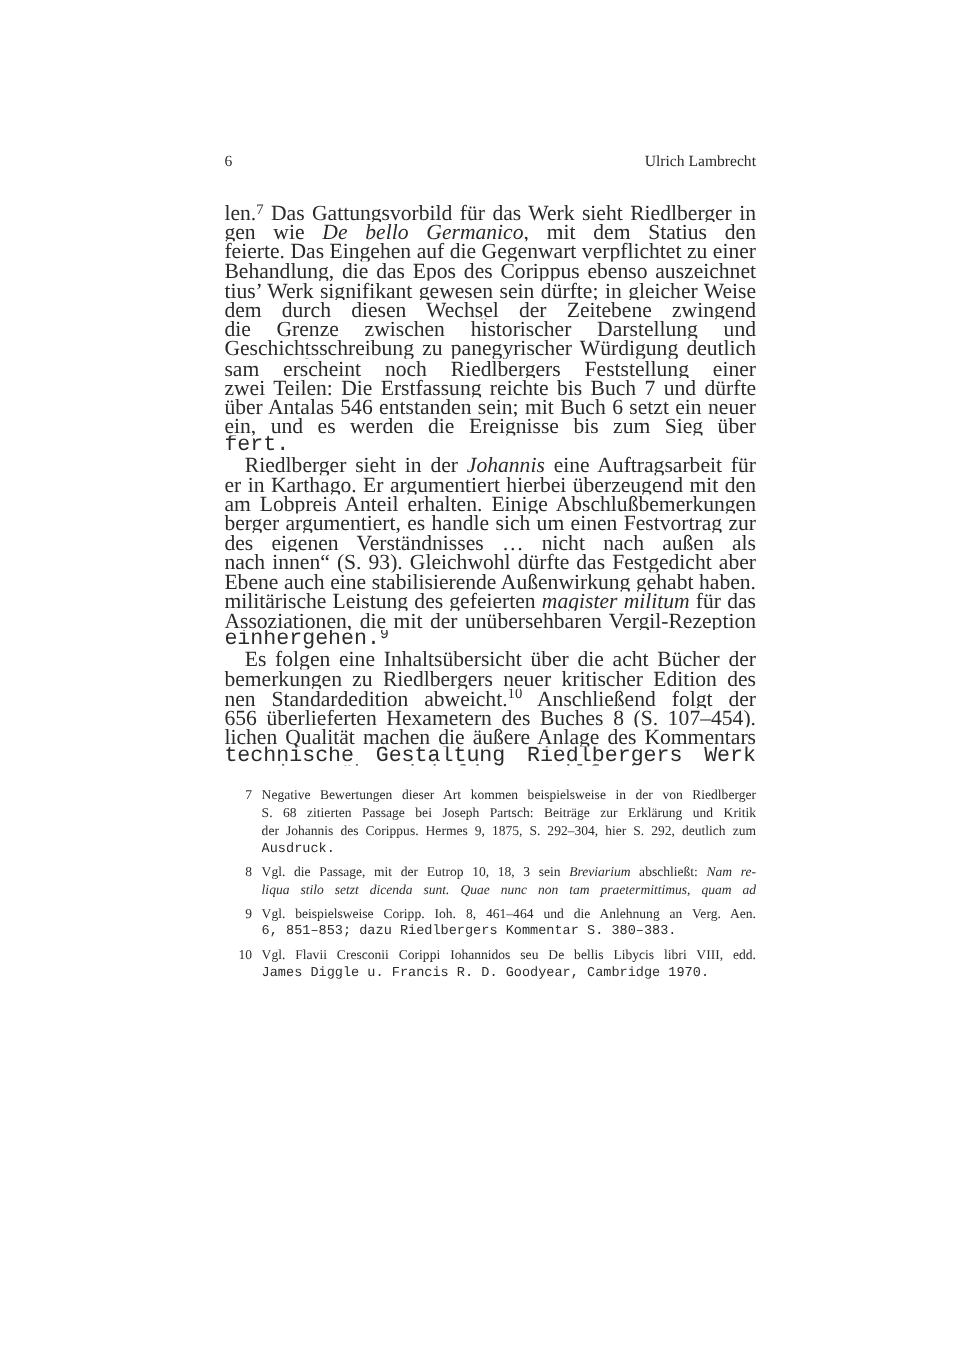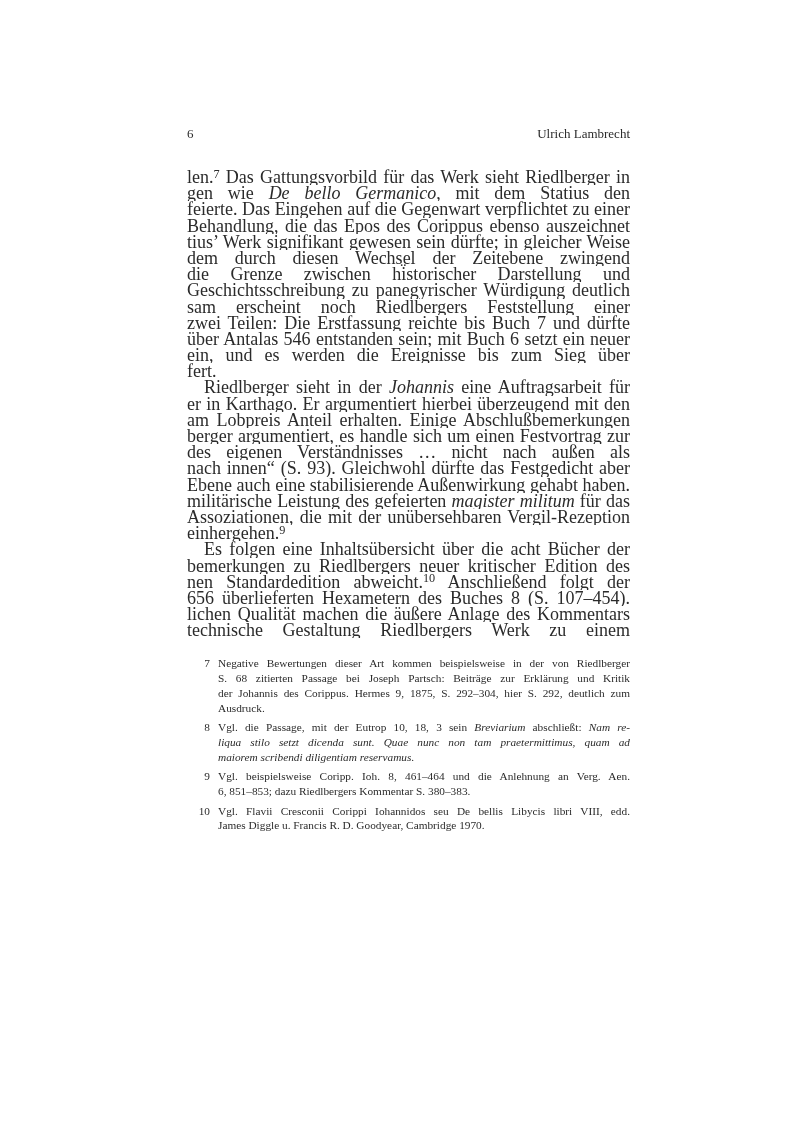--- a/index.html
+++ b/index.html
@@ -34,21 +34,21 @@
     line-height:16.2px;
   }
   .para { margin:0; }
   .line {
     text-align:justify;
     text-align-last:justify;
     white-space:normal;
     overflow:hidden;
     height:16.2px;
   }
-  .line.last { text-align-last:left; }
+  .line.last { text-align-last:left;font-family:Liberation Mono, monospace; }
   .line.indent { text-indent:17px; }
   i { font-style:italic; }
   .supref {
     font-size:0.68em;
     position:relative;
     top:-0.45em;
     line-height:0;
   }
   .footnotes {
     margin-top:18px;
@@ -122,21 +122,20 @@
             <div class="line">S. 68 zitierten Passage bei Joseph Partsch: Beiträge zur Erklärung und Kritik</div>
             <div class="line">der Johannis des Corippus. Hermes 9, 1875, S. 292–304, hier S. 292, deutlich zum</div>
             <div class="line last">Ausdruck.</div>
           </div>
         </div>
         <div class="fn">
           <div class="fn-num">8</div>
           <div class="fn-text">
             <div class="line">Vgl. die Passage, mit der Eutrop 10, 18, 3 sein <i>Breviarium</i> abschließt: <i>Nam re-</i></div>
             <div class="line"><i>liqua stilo setzt dicenda sunt. Quae nunc non tam praetermittimus, quam ad</i></div>
-            <div class="line last"><i>maiorem scribendi diligentiam reservamus.</i></div>
           </div>
         </div>
         <div class="fn">
           <div class="fn-num">9</div>
           <div class="fn-text">
             <div class="line">Vgl. beispielsweise Coripp. Ioh. 8, 461–464 und die Anlehnung an Verg. Aen.</div>
             <div class="line last">6, 851–853; dazu Riedlbergers Kommentar S. 380–383.</div>
           </div>
         </div>
         <div class="fn">

